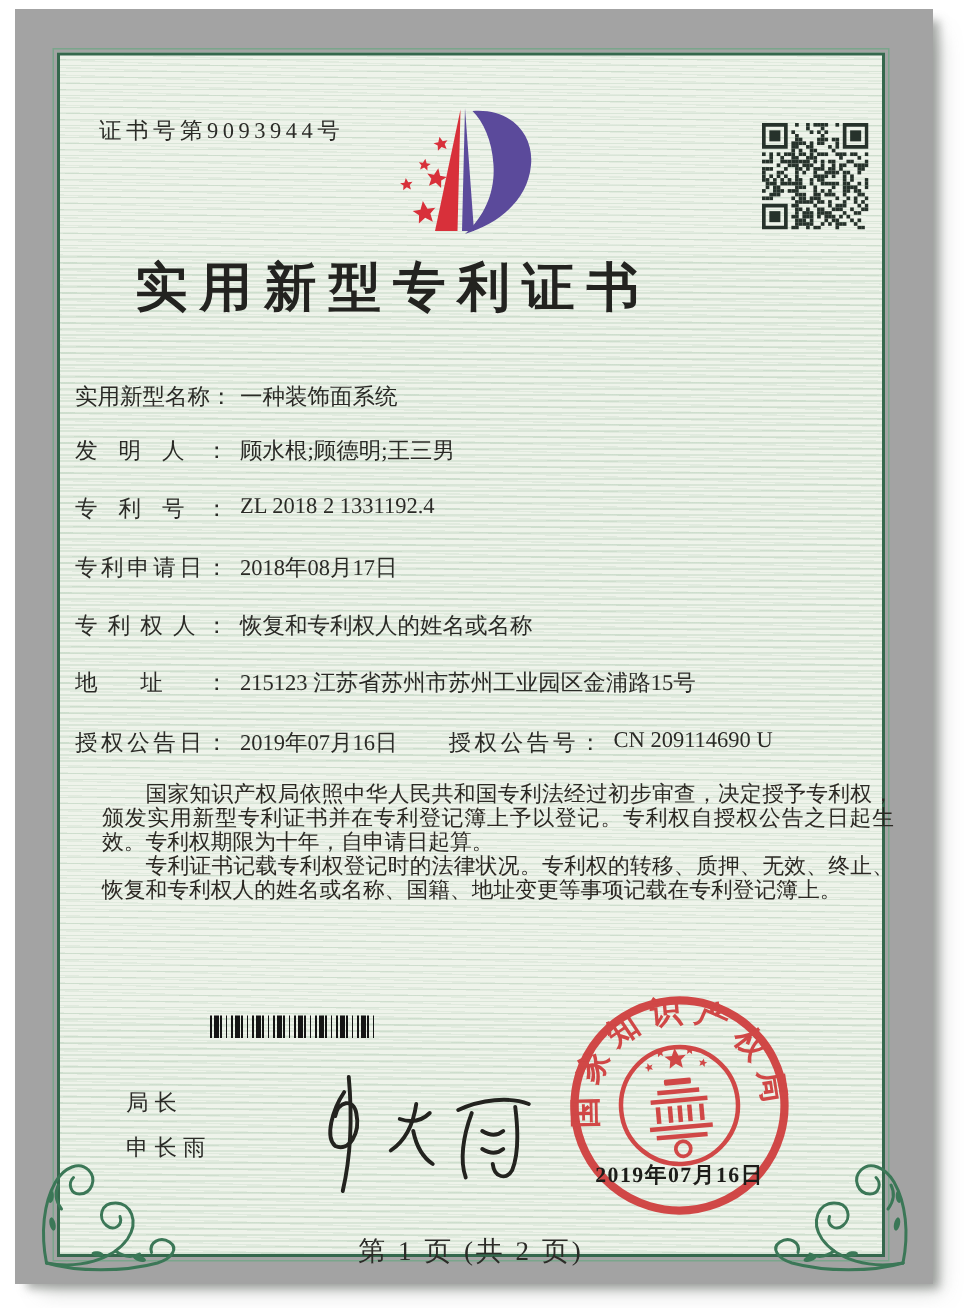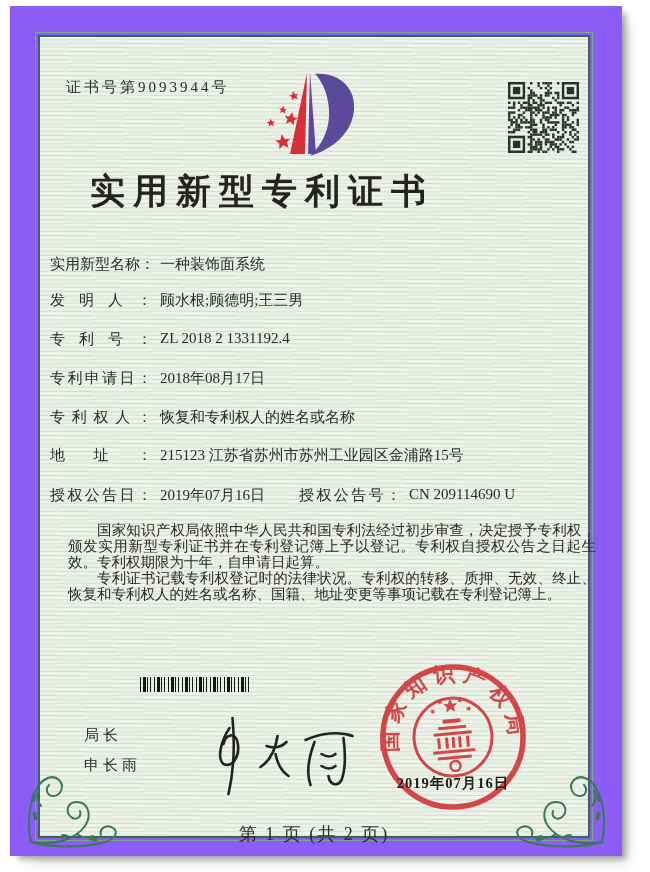--- a/index.html
+++ b/index.html
@@ -2,21 +2,21 @@
 <html><head>
 <meta charset="utf-8">
 <style>
   html,body{margin:0;padding:0;}
   body{
     width:650px;height:872px;position:relative;background:#ffffff;overflow:hidden;
     font-family:"Liberation Serif","DejaVu Serif",serif;color:#26241f;
   }
   .paper{
     position:absolute;left:10px;top:6px;width:612px;height:850px;
-    background:#8b5cf6;
+    background:#a3a3a3;
     box-shadow:6px 5px 6px -2px rgba(100,106,100,.55),11px 11px 14px -6px rgba(140,146,140,.35);
   }
   .frame-outer{
     position:absolute;left:25px;top:26px;width:558px;height:809px;
     border:1px solid #7aa68c;box-sizing:border-box;
   }
   .frame-inner{
     position:absolute;inset:2px;border:2.5px solid #35684d;box-sizing:border-box;
     background-color:#eef3ea;
     background-image:

